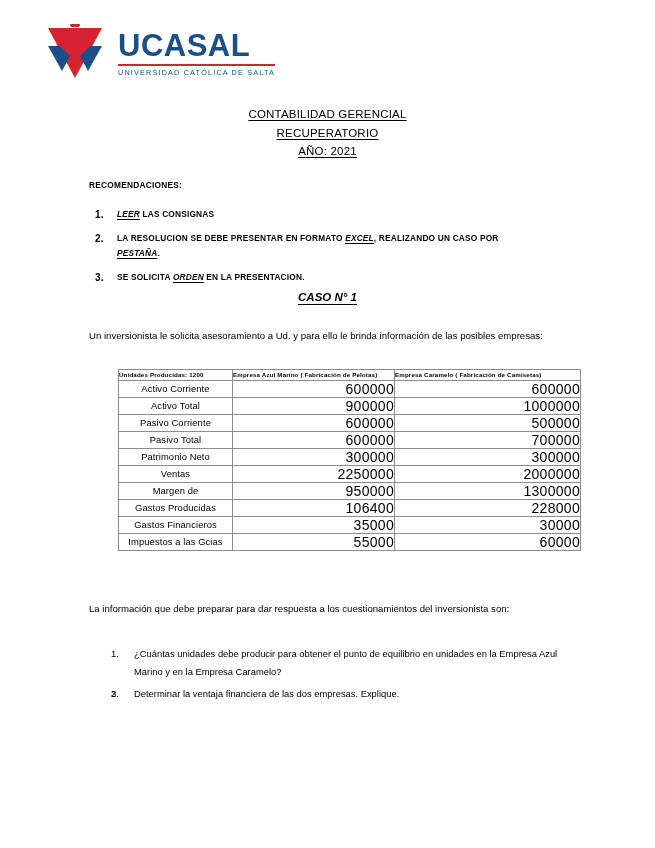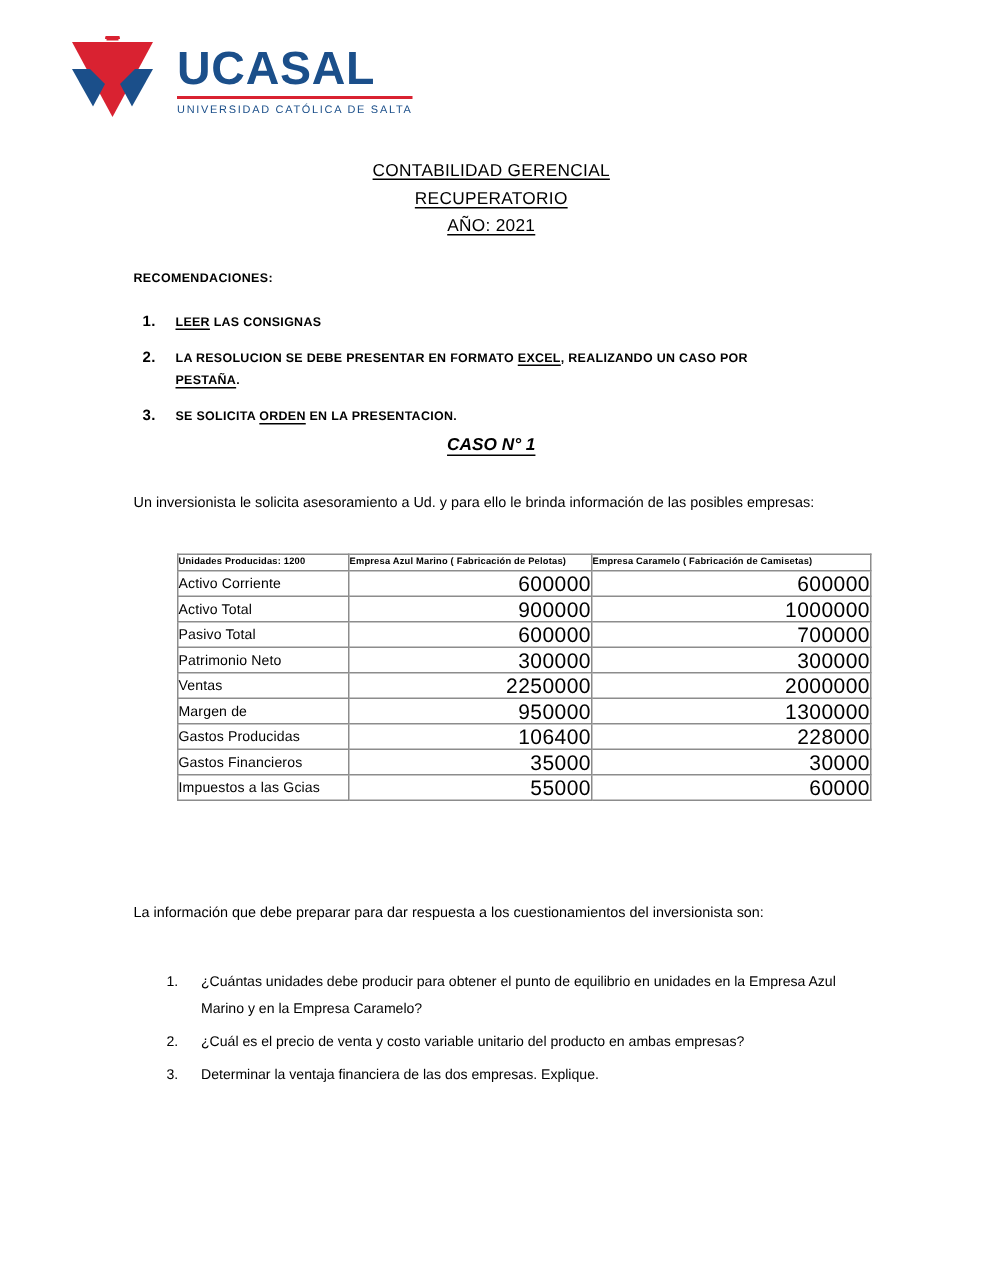--- a/index.html
+++ b/index.html
@@ -117,20 +117,21 @@
     line-height: 15px;
   }
   .rec-list li .num {
     position: absolute;
     left: 6px;
     top: 0;
     font-weight: bold;
     font-size: 10px;
   }
   .em {
+    font-style: italic;
     text-decoration: underline;
     text-underline-offset: 1.5px;
   }
 
   
   .caso {
     position: absolute;
     left: 0;
     top: 291px;
     width: 655px;
@@ -178,20 +179,21 @@
     vertical-align: top;
     letter-spacing: 0.15px;
   }
   td.hdr.c0 { text-align: left; }
   td.hdr.c1, td.hdr.c2 { text-align: justify; }
   td.lbl {
     font-size: 9.4px;
     padding: 2px 2px 3px 4px;
     white-space: nowrap;
     letter-spacing: 0.1px;
+    text-align: center;
   }
   td.val {
     font-size: 14px;
     text-align: right;
     padding: 2px 6px 3px 2px;
     letter-spacing: 0.3px;
   }
   col.c0 { width: 114px; }
   col.c1 { width: 162px; }
   col.c2 { width: 186px; }
@@ -289,20 +291,25 @@
           <td class="lbl">Activo Corriente</td>
           <td class="val">600000</td>
           <td class="val">600000</td>
         </tr>
         <tr>
           <td class="lbl">Activo Total</td>
           <td class="val">900000</td>
           <td class="val">1000000</td>
         </tr>
         <tr>
+          <td class="lbl">Pasivo Corriente</td>
+          <td class="val">600000</td>
+          <td class="val">500000</td>
+        </tr>
+        <tr>
           <td class="lbl">Pasivo Total</td>
           <td class="val">600000</td>
           <td class="val">700000</td>
         </tr>
         <tr>
           <td class="lbl">Patrimonio Neto</td>
           <td class="val">300000</td>
           <td class="val">300000</td>
         </tr>
         <tr>
@@ -334,20 +341,20 @@
     </table>
   </div>
 
   <div class="closing">La información que debe preparar para dar respuesta a los cuestionamientos del inversionista son:</div>
 
   <ul class="q-list">
     <li>
       <span class="num">1.</span><span>¿Cuántas unidades debe producir para obtener el punto de equilibrio en unidades  en la Empresa Azul Marino y en la Empresa Caramelo?</span>
     </li>
     <li>
-      <span class="num">2.</span><span>¿Cuál es el precio de venta y costo variable unitario del producto en ambas empresas?</span>
+      <span class="num">2.</span>
     </li>
     <li>
       <span class="num">3.</span><span>Determinar la ventaja financiera de las dos empresas.  Explique.</span>
     </li>
   </ul>
 
 </div>
 
 </body></html>

